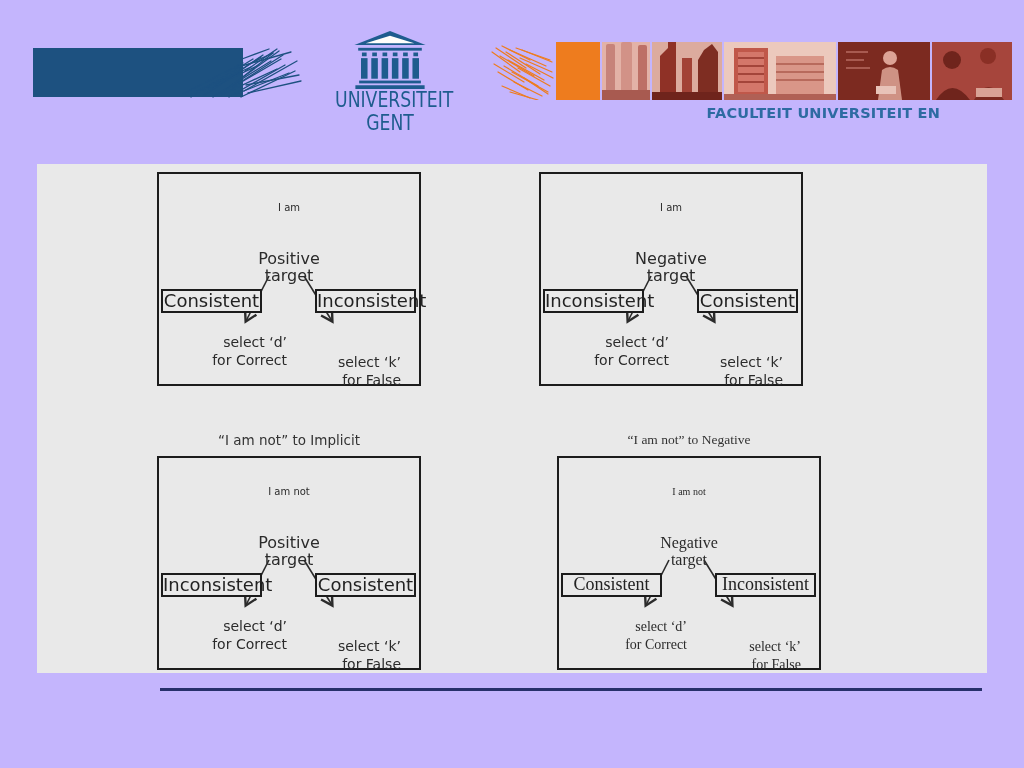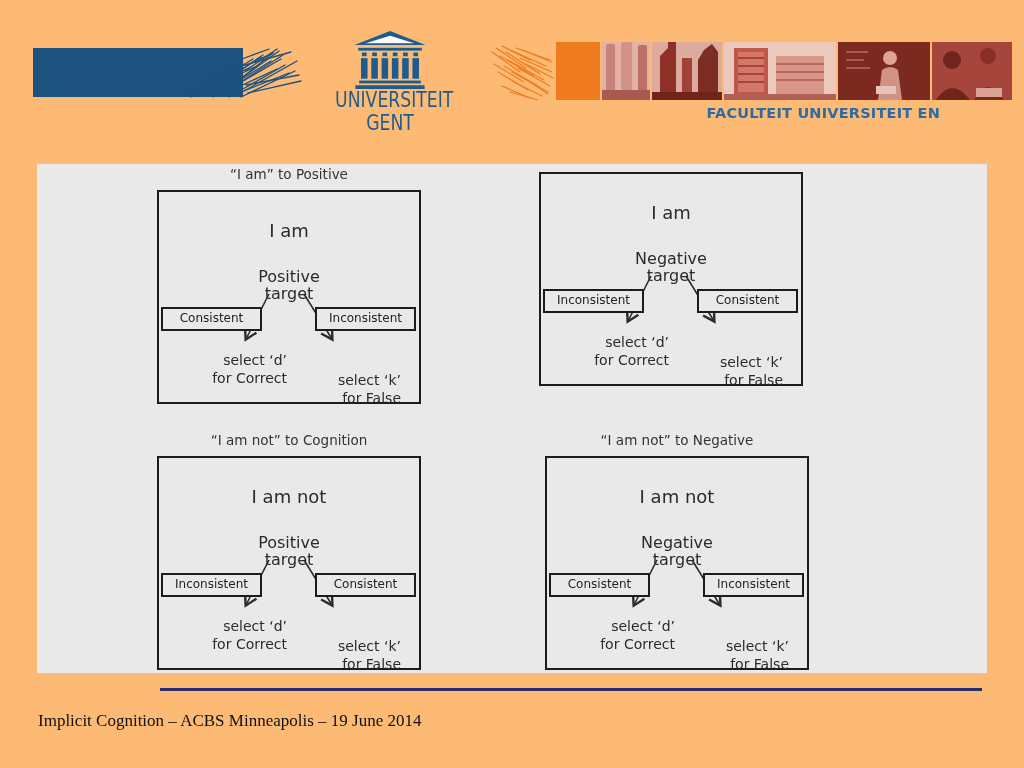--- a/index.html
+++ b/index.html
@@ -1,16 +1,16 @@
 <!DOCTYPE html>
 <html style="--brand-blue: #1d5180; --logo-blue: #1e5c8e; --faculty-blue: #2d6ba2; --accent-orange: #ee7c1e; --panel-gray: #e9e9e9; --navy-line: #27306b;"><head>
 <meta charset="utf-8">
 <style>
   html,body{margin:0;padding:0;background:#fff;}
-  .slide{position:relative;width:1024px;height:768px;background:#fdba74;overflow:hidden;
+  .slide{position:relative;width:1024px;height:768px;background:#c4b5fd;overflow:hidden;
          font-family:"DejaVu Sans",sans-serif;}
 
   
   .blue-bar{position:absolute;left:33px;top:47px;width:270px;height:52px;}
   .blue-bar rect{fill:var(--brand-blue,#1d5180);}
   .bs{stroke:var(--brand-blue,#1d5180);stroke-width:1.3;stroke-linecap:round;}
 
   .logo{position:absolute;left:323px;top:31px;width:134px;text-align:center;}
   .logo svg{display:block;margin:0 auto;}
   .logo-line{color:var(--logo-blue,#1e5c8e);font-size:21px;line-height:23px;font-weight:500;
@@ -26,31 +26,31 @@
            color:var(--faculty-blue,#2d6ba2);font-weight:bold;font-size:14.5px;
            line-height:18px;letter-spacing:.2px;}
 
   
   .canvas{position:absolute;left:37px;top:164px;width:950px;height:509px;
           background:var(--panel-gray,#e9e9e9);}
   .panel{position:absolute;width:264px;}
   .panel:nth-child(1){left:120px;top:2px;}
   .panel:nth-child(2){left:502px;top:2px;}
   .panel:nth-child(3){left:120px;top:268px;}
-  .panel:nth-child(4){left:508px;top:268px;}
+  .panel:nth-child(4){left:520px;top:268px;font-family:Liberation Serif, serif;}
   .p-title{height:18px;text-align:center;font-size:13.5px;color:#333;}
   .p-box{position:relative;margin-top:6px;width:264px;height:214px;border:2px solid #1c1c1c;
          box-sizing:border-box;}
-  .p-stim{position:absolute;top:28px;left:0;width:100%;text-align:center;font-size:18px;color:#2b2b2b;}
+  .p-stim{position:absolute;top:28px;left:0;width:100%;text-align:center;font-size:10px;color:#2b2b2b;}
   .p-target{position:absolute;top:76px;left:0;width:100%;text-align:center;font-size:16px;
             line-height:17px;color:#2b2b2b;}
   .p-arrows{position:absolute;left:-2px;top:-2px;width:264px;height:214px;pointer-events:none;}
   .p-arrows line{stroke:#2b2b2b;stroke-width:1.6;}
   .p-resp{position:absolute;top:115px;height:24px;border:2px solid #1c1c1c;box-sizing:border-box;
-          background:var(--panel-gray,#e9e9e9);font-size:12px;line-height:19px;text-align:center;
+          background:var(--panel-gray,#e9e9e9);font-size:18px;line-height:19px;text-align:center;
           color:#222;}
   .p-resp.left{left:2px;width:101px;}
   .p-resp.right{left:156px;width:101px;}
   .p-key{position:absolute;top:160px;width:120px;text-align:right;font-size:14px;
          line-height:17.5px;color:#2b2b2b;}
   .p-key.left{left:8px;}
   .p-key.right{left:122px;margin-top:20px;}
 
   
   .rule{position:absolute;left:160px;top:688px;width:822px;height:3px;
@@ -191,21 +191,20 @@
       <rect x="44" y="46" width="26" height="9" fill="#d9a295"></rect>
     </svg>
   </div>
 
   <div class="faculty">
     <div>FACULTEIT UNIVERSITEIT EN</div>
   </div>
 
   <main class="canvas">
   <section class="panel">
-    <div class="p-title">“I am” to Positive</div>
     <div class="p-box">
       <div class="p-stim">I am</div>
       <div class="p-target">
         <div>Positive</div>
         <div>target</div>
       </div>
       <svg class="p-arrows" viewBox="0 0 264 214">
         <line x1="112" y1="104" x2="89" y2="149" marker-end="url(#ah)"></line>
         <line x1="147" y1="104" x2="175" y2="149" marker-end="url(#ah)"></line>
       </svg>
@@ -240,21 +239,21 @@
         <div>for Correct</div>
       </div>
       <div class="p-key right">
         <div>select ‘k’</div>
         <div>for False</div>
       </div>
     </div>
   </section>
 
   <section class="panel">
-    <div class="p-title">“I am not” to Cognition</div>
+    <div class="p-title">“I am not” to Implicit</div>
     <div class="p-box">
       <div class="p-stim">I am not</div>
       <div class="p-target">
         <div>Positive</div>
         <div>target</div>
       </div>
       <svg class="p-arrows" viewBox="0 0 264 214">
         <line x1="112" y1="104" x2="89" y2="149" marker-end="url(#ah)"></line>
         <line x1="147" y1="104" x2="175" y2="149" marker-end="url(#ah)"></line>
       </svg>
@@ -291,14 +290,13 @@
       </div>
       <div class="p-key right">
         <div>select ‘k’</div>
         <div>for False</div>
       </div>
     </div>
   </section>
 </main>
 
   <div class="rule"></div>
-  <div class="credit">Implicit Cognition – ACBS Minneapolis – 19 June 2014</div>
 </div>
 
 </body></html>

